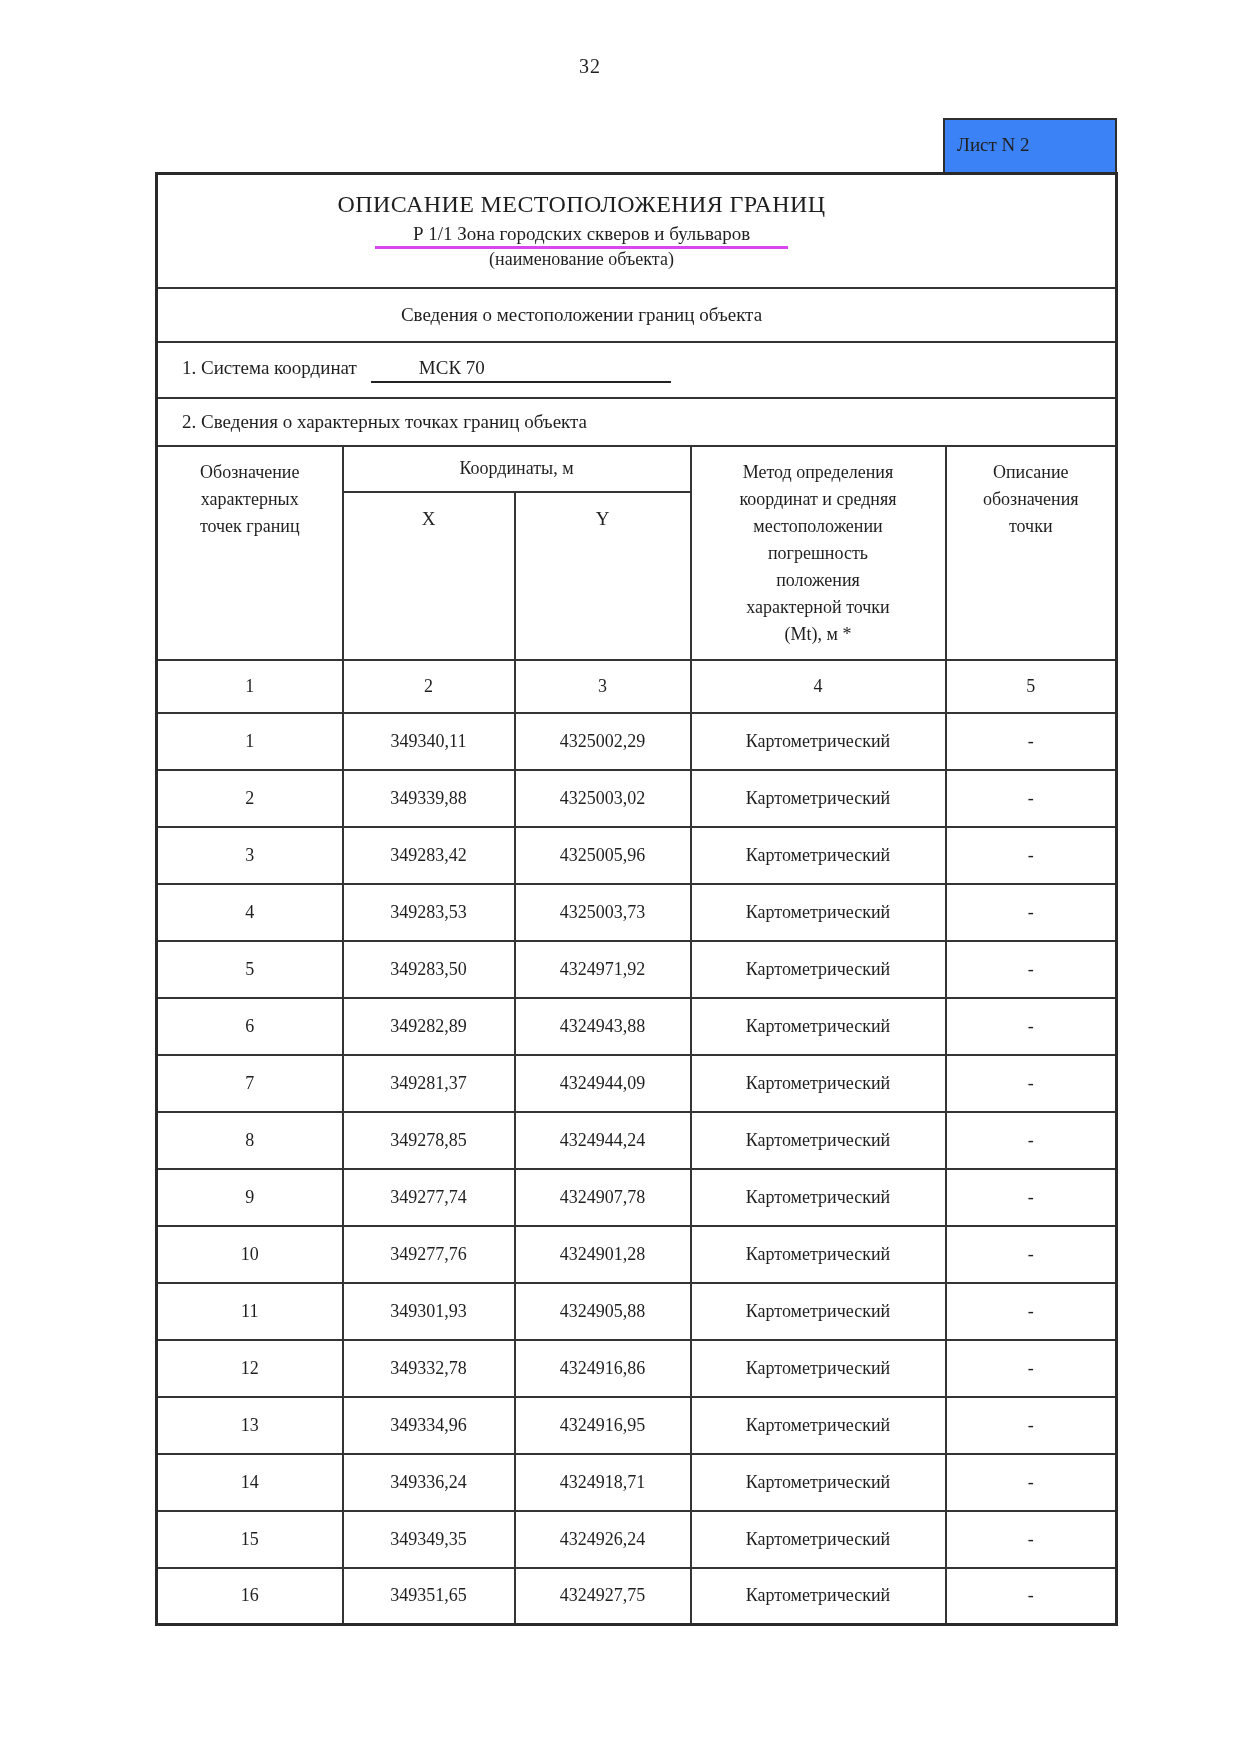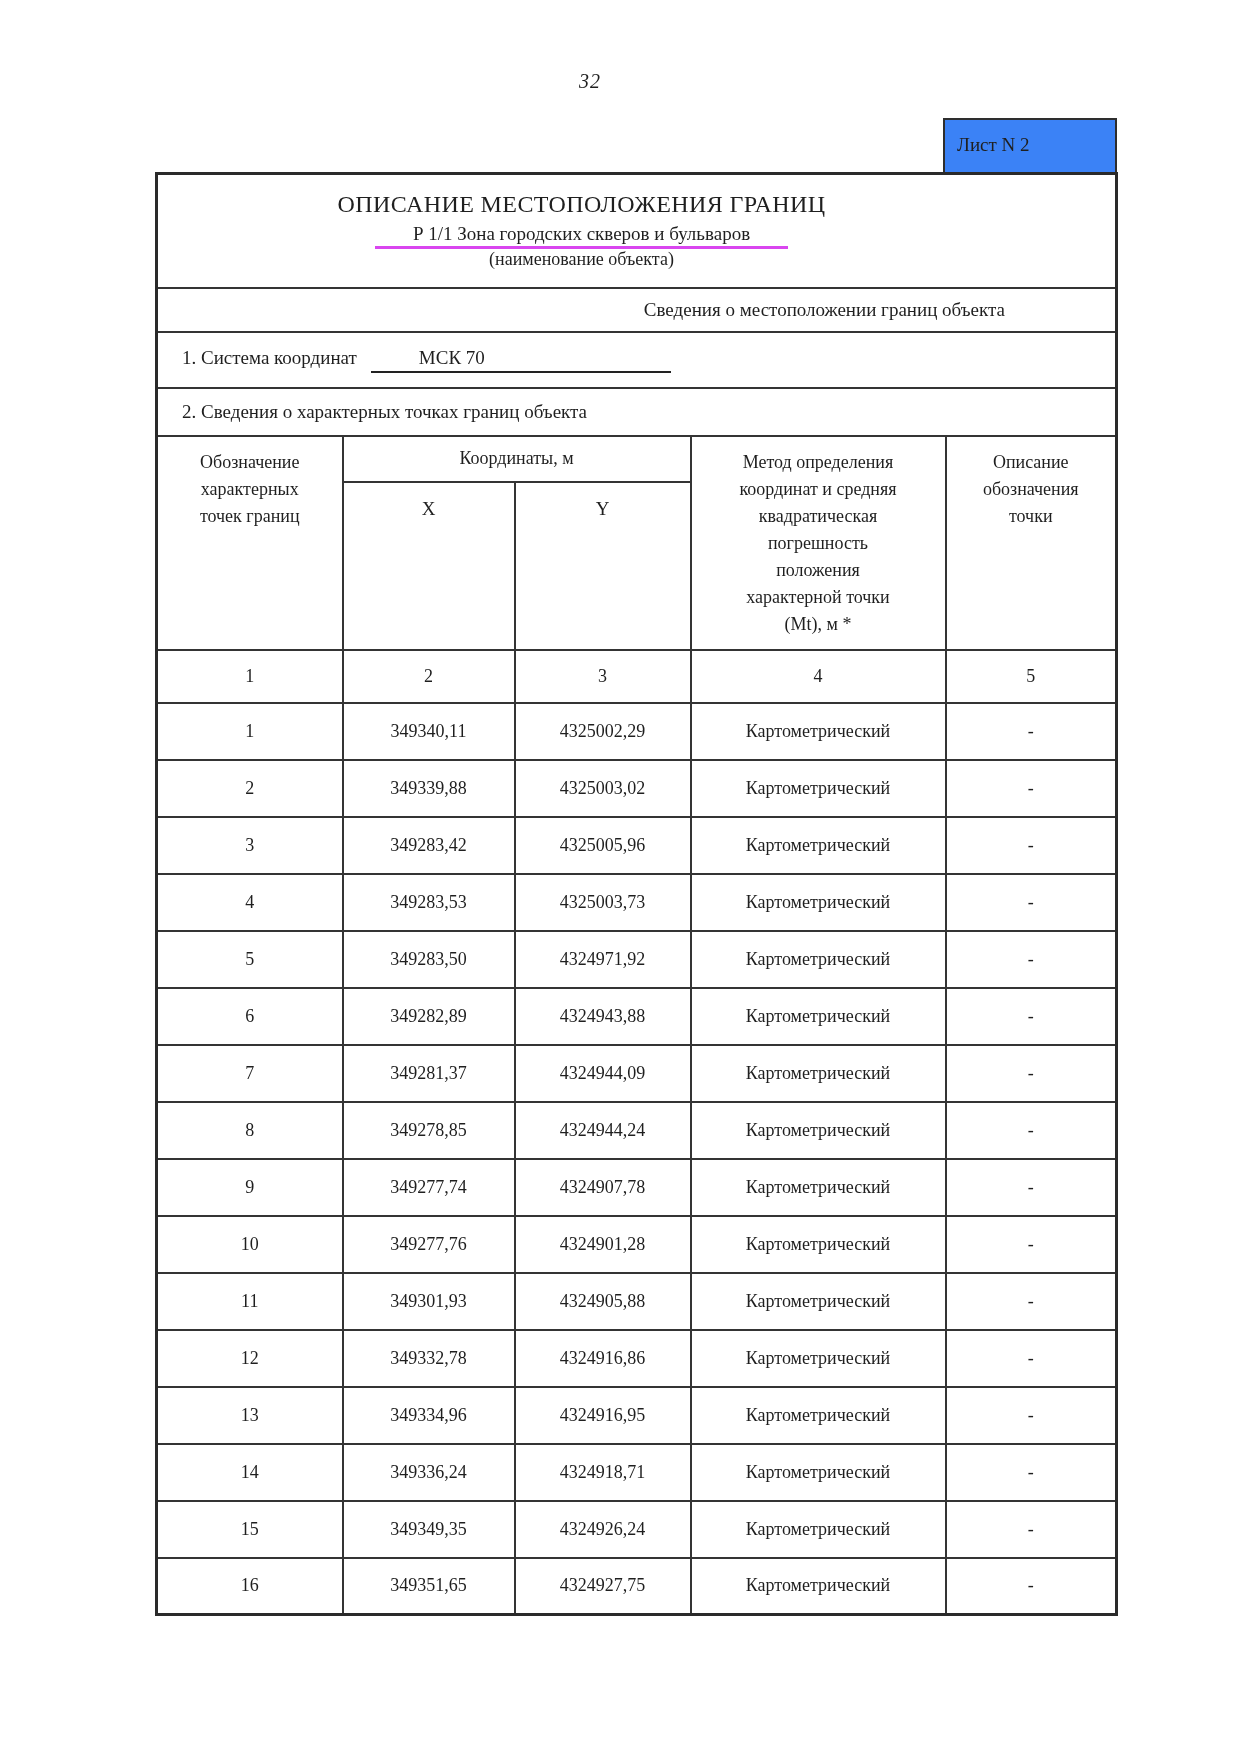--- a/index.html
+++ b/index.html
@@ -9,27 +9,26 @@
     height: 1753px;
     position: relative;
     background: #ffffff;
     font-family: "Liberation Serif", "DejaVu Serif", serif;
     color: #1f1f1f;
     overflow: hidden;
   }
 
   .page-number {
     position: absolute;
-    top: 70px;
+    top: 55px;
     left: 0;
     width: 1180px;
     text-align: center;
     font-size: 20px;
     letter-spacing: 1px;
-    font-style: italic;
   }
 
   .sheet-box {
     position: absolute;
     left: 943px;
     top: 118px;
     width: 174px;
     height: 56px;
     border: 2px solid #2e2e2e;
     background: #3b82f6;
@@ -64,22 +63,22 @@
   .t2 { font-size: 19px; margin-top: 5px; }
   .obj-name {
     display: inline-block;
     border-bottom: 3px solid #d946ef;
     padding: 0 38px 1px 38px;
   }
   .t3 { font-size: 18px; }
 
   
   .sec1-cell {
-    height: 44px;
-    text-align: right;
+    height: 54px;
+    text-align: center;
     vertical-align: middle;
     font-size: 19px;
     padding-right: 110px !important;
   }
   .sec2-cell {
     height: 56px;
     vertical-align: middle;
     font-size: 19px;
     padding-left: 24px !important;
   }
@@ -178,21 +177,21 @@
     <tr>
       <td rowspan="2" class="hcell">
           <div>Обозначение</div>
           <div>характерных</div>
           <div>точек границ</div>
         </td>
       <td colspan="2" class="hcell hcoords">Координаты, м</td>
       <td rowspan="2" class="hcell">
           <div>Метод определения</div>
           <div>координат и средняя</div>
-          <div>квадратическая</div>
+          <div>местоположении</div>
           <div>погрешность</div>
           <div>положения</div>
           <div>характерной точки</div>
           <div>(Mt), м *</div>
         </td>
       <td rowspan="2" class="hcell">
           <div>Описание</div>
           <div>обозначения</div>
           <div>точки</div>
         </td>

